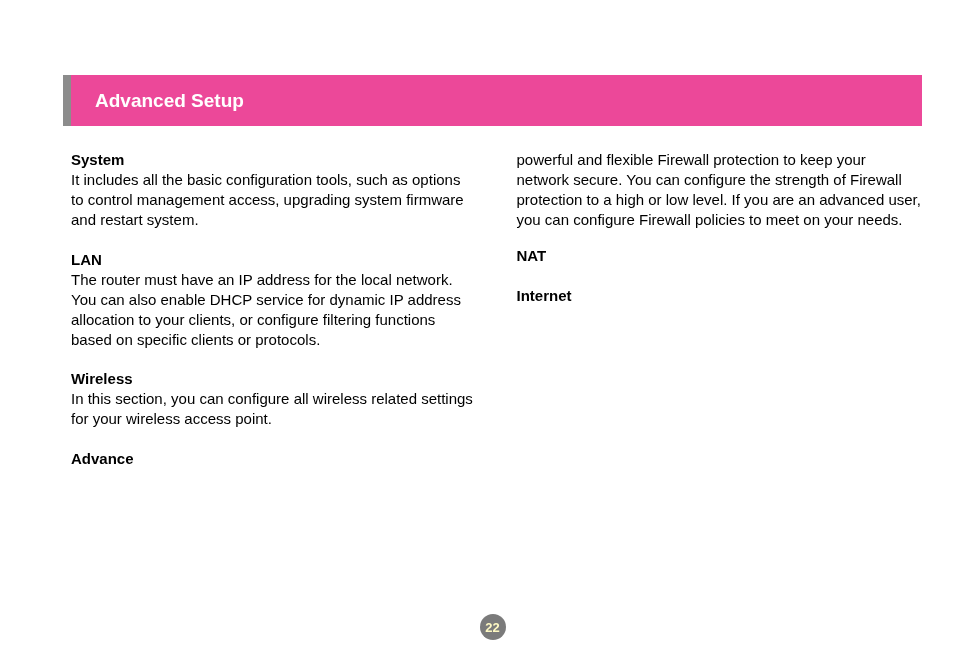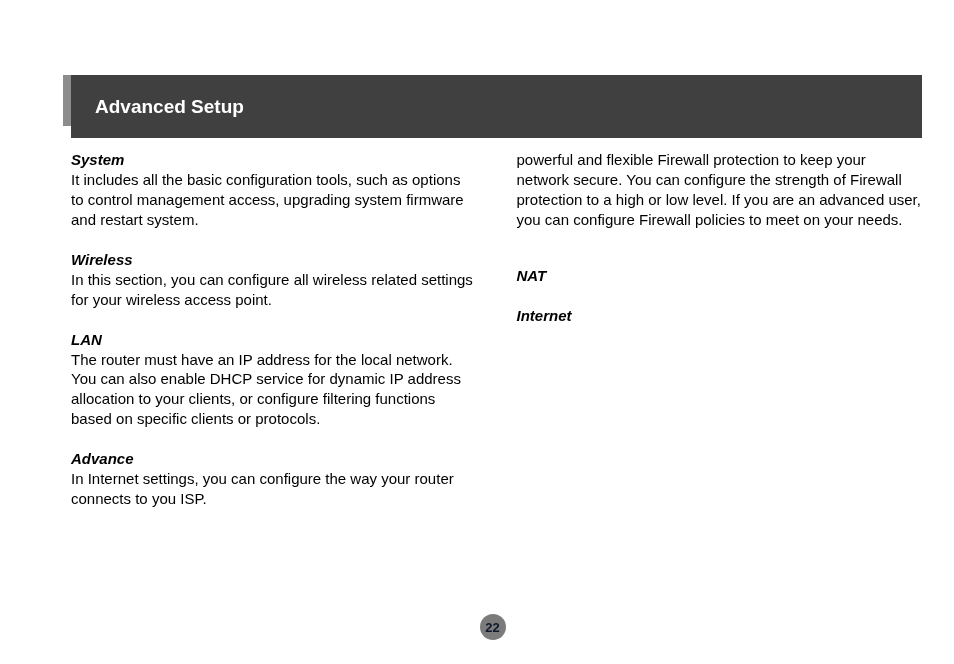--- a/index.html
+++ b/index.html
@@ -28,22 +28,22 @@
       top: 0;
       width: 8px;
       height: 51px;
       background: #8c8c8c;
     }
     .header-bar {
       position: absolute;
       left: 8px;
       right: 0;
       top: 0;
-      height: 63px;
-      background: #404040;
+      height: 51px;
+      background: #ec4899;
       display: flex;
       align-items: center;
       padding-left: 24px;
     }
     .header-title {
       color: #ffffff;
       font-size: 19px;
       font-weight: bold;
     }
     .content {
@@ -59,38 +59,37 @@
       flex: 1;
       font-size: 15px;
       line-height: 1.33;
       color: #000000;
     }
     .section {
       margin-bottom: 20px;
     }
     .section-heading {
       font-weight: bold;
-      font-style: italic;
     }
     .section-body {
       font-weight: normal;
     }
     .continuation {
-      margin-bottom: 36px;
+      margin-bottom: 16px;
     }
     .page-number-pill {
       position: absolute;
       left: 50%;
       transform: translateX(-50%);
       bottom: 24px;
       width: 26px;
       height: 26px;
       border-radius: 50%;
       background: #7b7b7b;
-      color: #0f172a;
+      color: #fef9c3;
       font-size: 13px;
       font-weight: bold;
       display: flex;
       align-items: center;
       justify-content: center;
     }
   </style>
 </head>
 <body>
 
@@ -100,30 +99,29 @@
     <div class="header-title">Advanced Setup</div>
   </div>
 
   <div class="content">
     <div class="col">
       <div class="section">
         <span class="section-heading">System</span><br>
         <span class="section-body">It includes all the basic configuration tools, such as options to control management access, upgrading system firmware and restart system.</span>
       </div>
       <div class="section">
+        <span class="section-heading">LAN</span><br>
+        <span class="section-body">The router must have an IP address for the local network. You can also enable DHCP service for dynamic IP address allocation to your clients, or configure filtering functions based on specific clients or protocols.</span>
+      </div>
+      <div class="section">
         <span class="section-heading">Wireless</span><br>
         <span class="section-body">In this section, you can configure all wireless related settings for your wireless access point.</span>
       </div>
       <div class="section">
-        <span class="section-heading">LAN</span><br>
-        <span class="section-body">The router must have an IP address for the local network. You can also enable DHCP service for dynamic IP address allocation to your clients, or configure filtering functions based on specific clients or protocols.</span>
-      </div>
-      <div class="section">
         <span class="section-heading">Advance</span><br>
-        <span class="section-body">In Internet settings, you can configure the way your router connects to you ISP.</span>
       </div>
     </div>
 
     <div class="col">
       <div class="continuation">
         <span class="section-body">powerful and flexible Firewall protection to keep your network secure. You can configure the strength of Firewall protection to a high or low level. If you are an advanced user, you can configure Firewall policies to meet on your needs.</span>
       </div>
       <div class="section">
         <span class="section-heading">NAT</span><br>
       </div>

